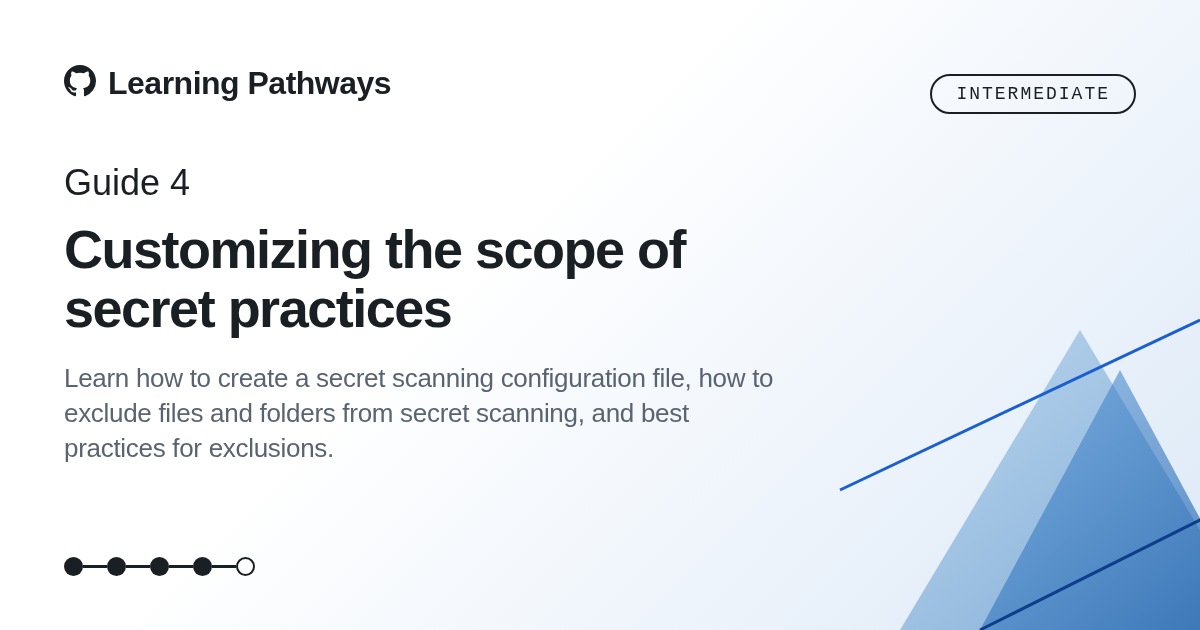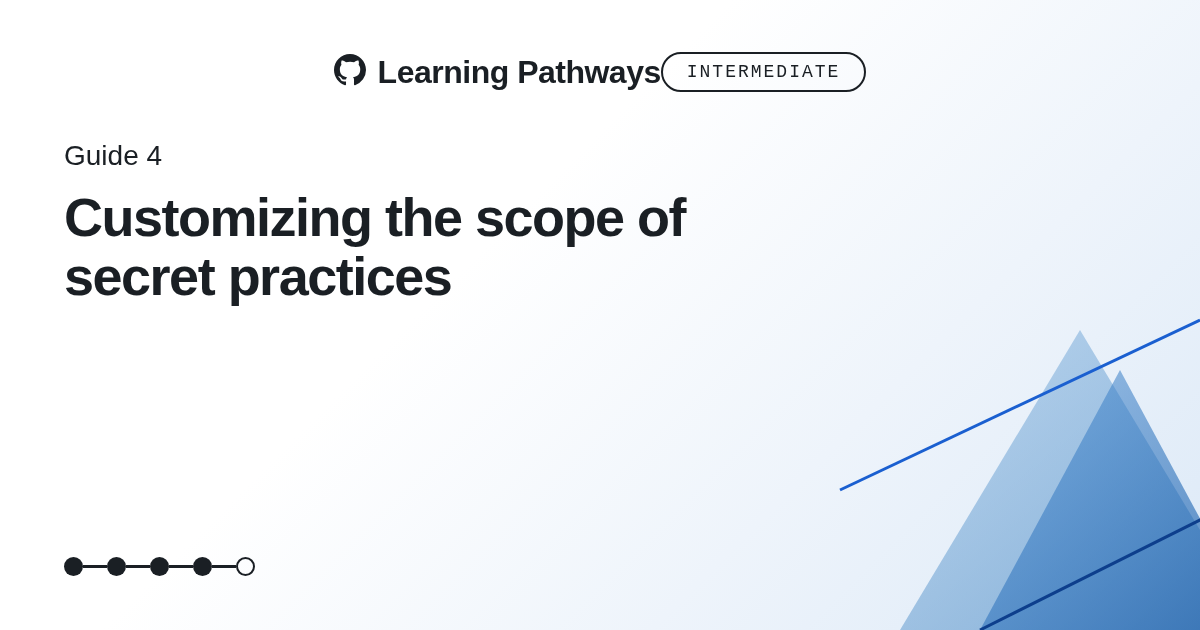--- a/index.html
+++ b/index.html
@@ -12,21 +12,21 @@
       width: 1200px;
       height: 630px;
       font-family: -apple-system, BlinkMacSystemFont, "Segoe UI", Helvetica, Arial, sans-serif;
       background: linear-gradient(135deg, #ffffff 0%, #ffffff 40%, #eef4fb 70%, #dce9f7 100%);
       position: relative;
       overflow: hidden;
     }
     
     .header {
       display: flex;
-      justify-content: center;
+      justify-content: space-between;
       align-items: center;
       padding: 52px 64px 0 64px;
     }
     
     .brand {
       display: flex;
       align-items: center;
       gap: 12px;
     }
     
@@ -39,28 +39,29 @@
     
     .level-badge {
       border: 2px solid #1a1f24;
       border-radius: 24px;
       padding: 8px 24px;
       font-family: "SFMono-Regular", Consolas, "Liberation Mono", Menlo, monospace;
       font-size: 18px;
       font-weight: 500;
       letter-spacing: 2px;
       color: #1a1f24;
+      margin-top: 22px;
     }
     
     .content {
       padding: 48px 64px 0 64px;
     }
     
     .guide-label {
-      font-size: 28px;
+      font-size: 36px;
       font-weight: 400;
       color: #1a1f24;
       margin-bottom: 16px;
     }
     
     .title {
       font-size: 54px;
       font-weight: 700;
       color: #1a1f24;
       line-height: 1.1;
@@ -124,20 +125,21 @@
       </svg>
     </span>
     <span class="brand-text">Learning Pathways</span>
   </div>
   <div class="level-badge">INTERMEDIATE</div>
 </div>
 
 <div class="content">
   <div class="guide-label">Guide 4</div>
   <h1 class="title">Customizing the scope of secret practices</h1>
+  <p class="description">Learn how to create a secret scanning configuration file, how to exclude files and folders from secret scanning, and best practices for exclusions.</p>
 </div>
 
 <div class="progress">
   <div class="progress-dot"></div>
   <div class="progress-line"></div>
   <div class="progress-dot"></div>
   <div class="progress-line"></div>
   <div class="progress-dot"></div>
   <div class="progress-line"></div>
   <div class="progress-dot"></div>

